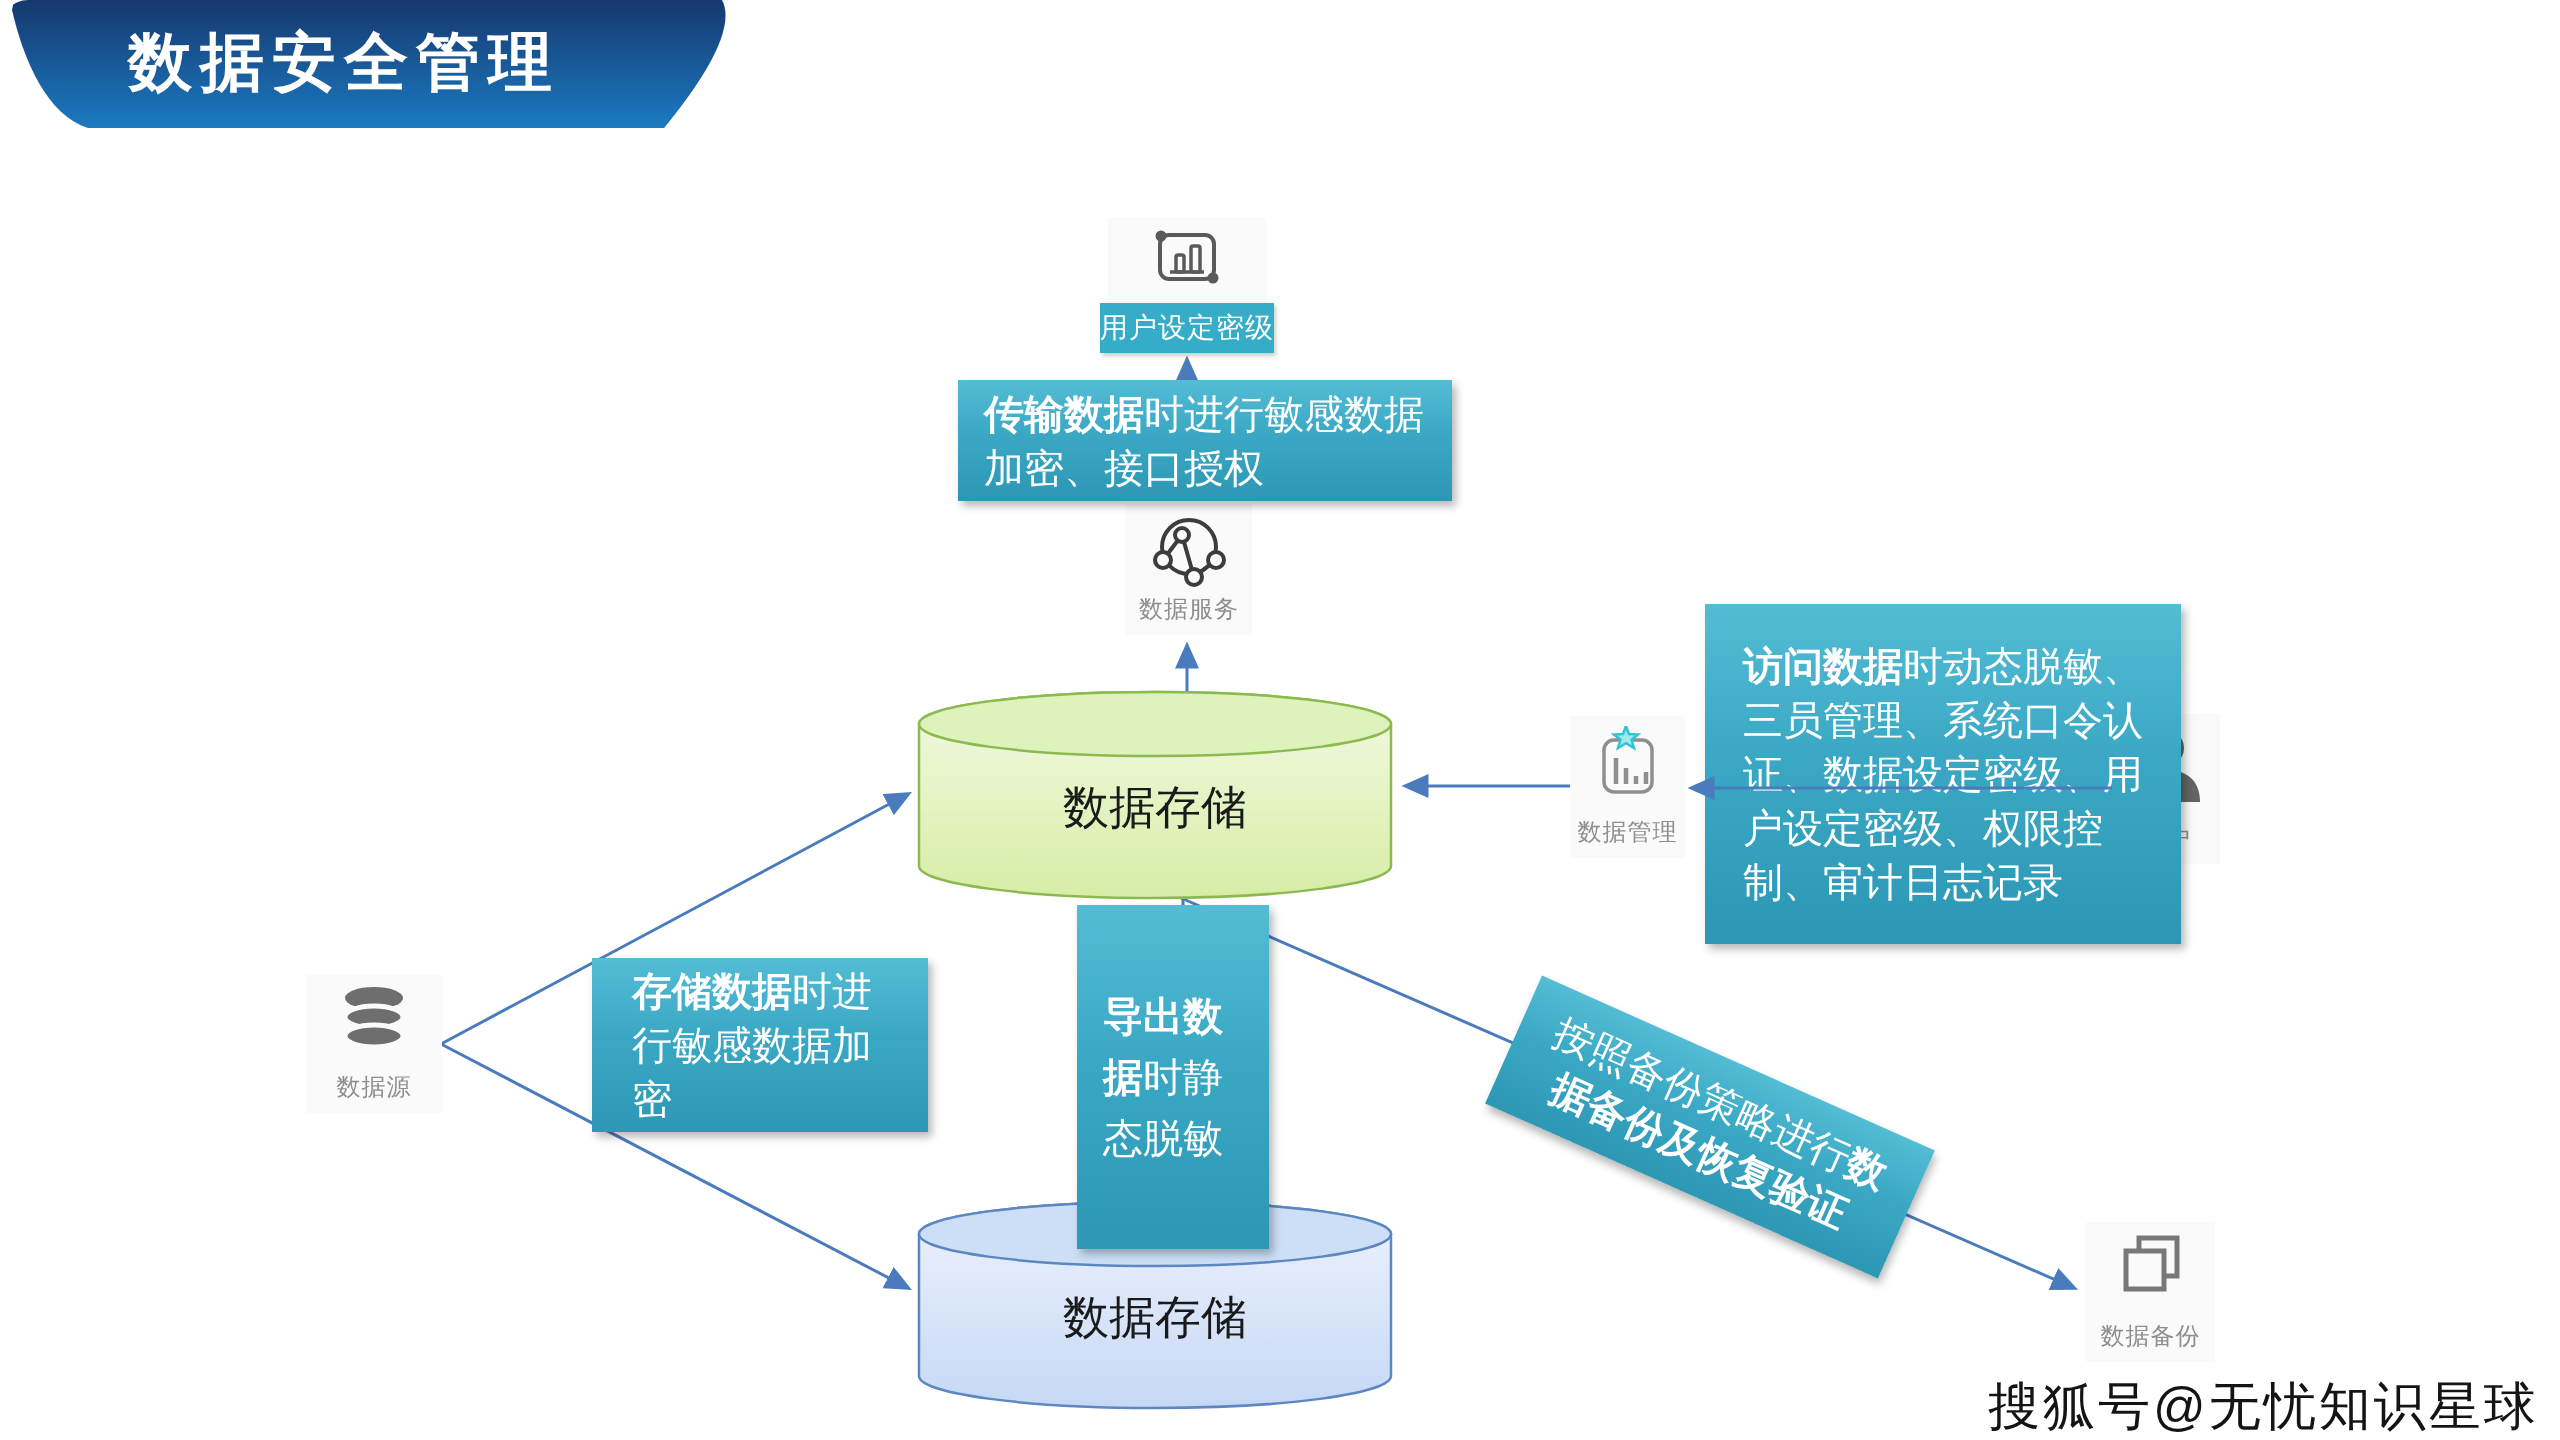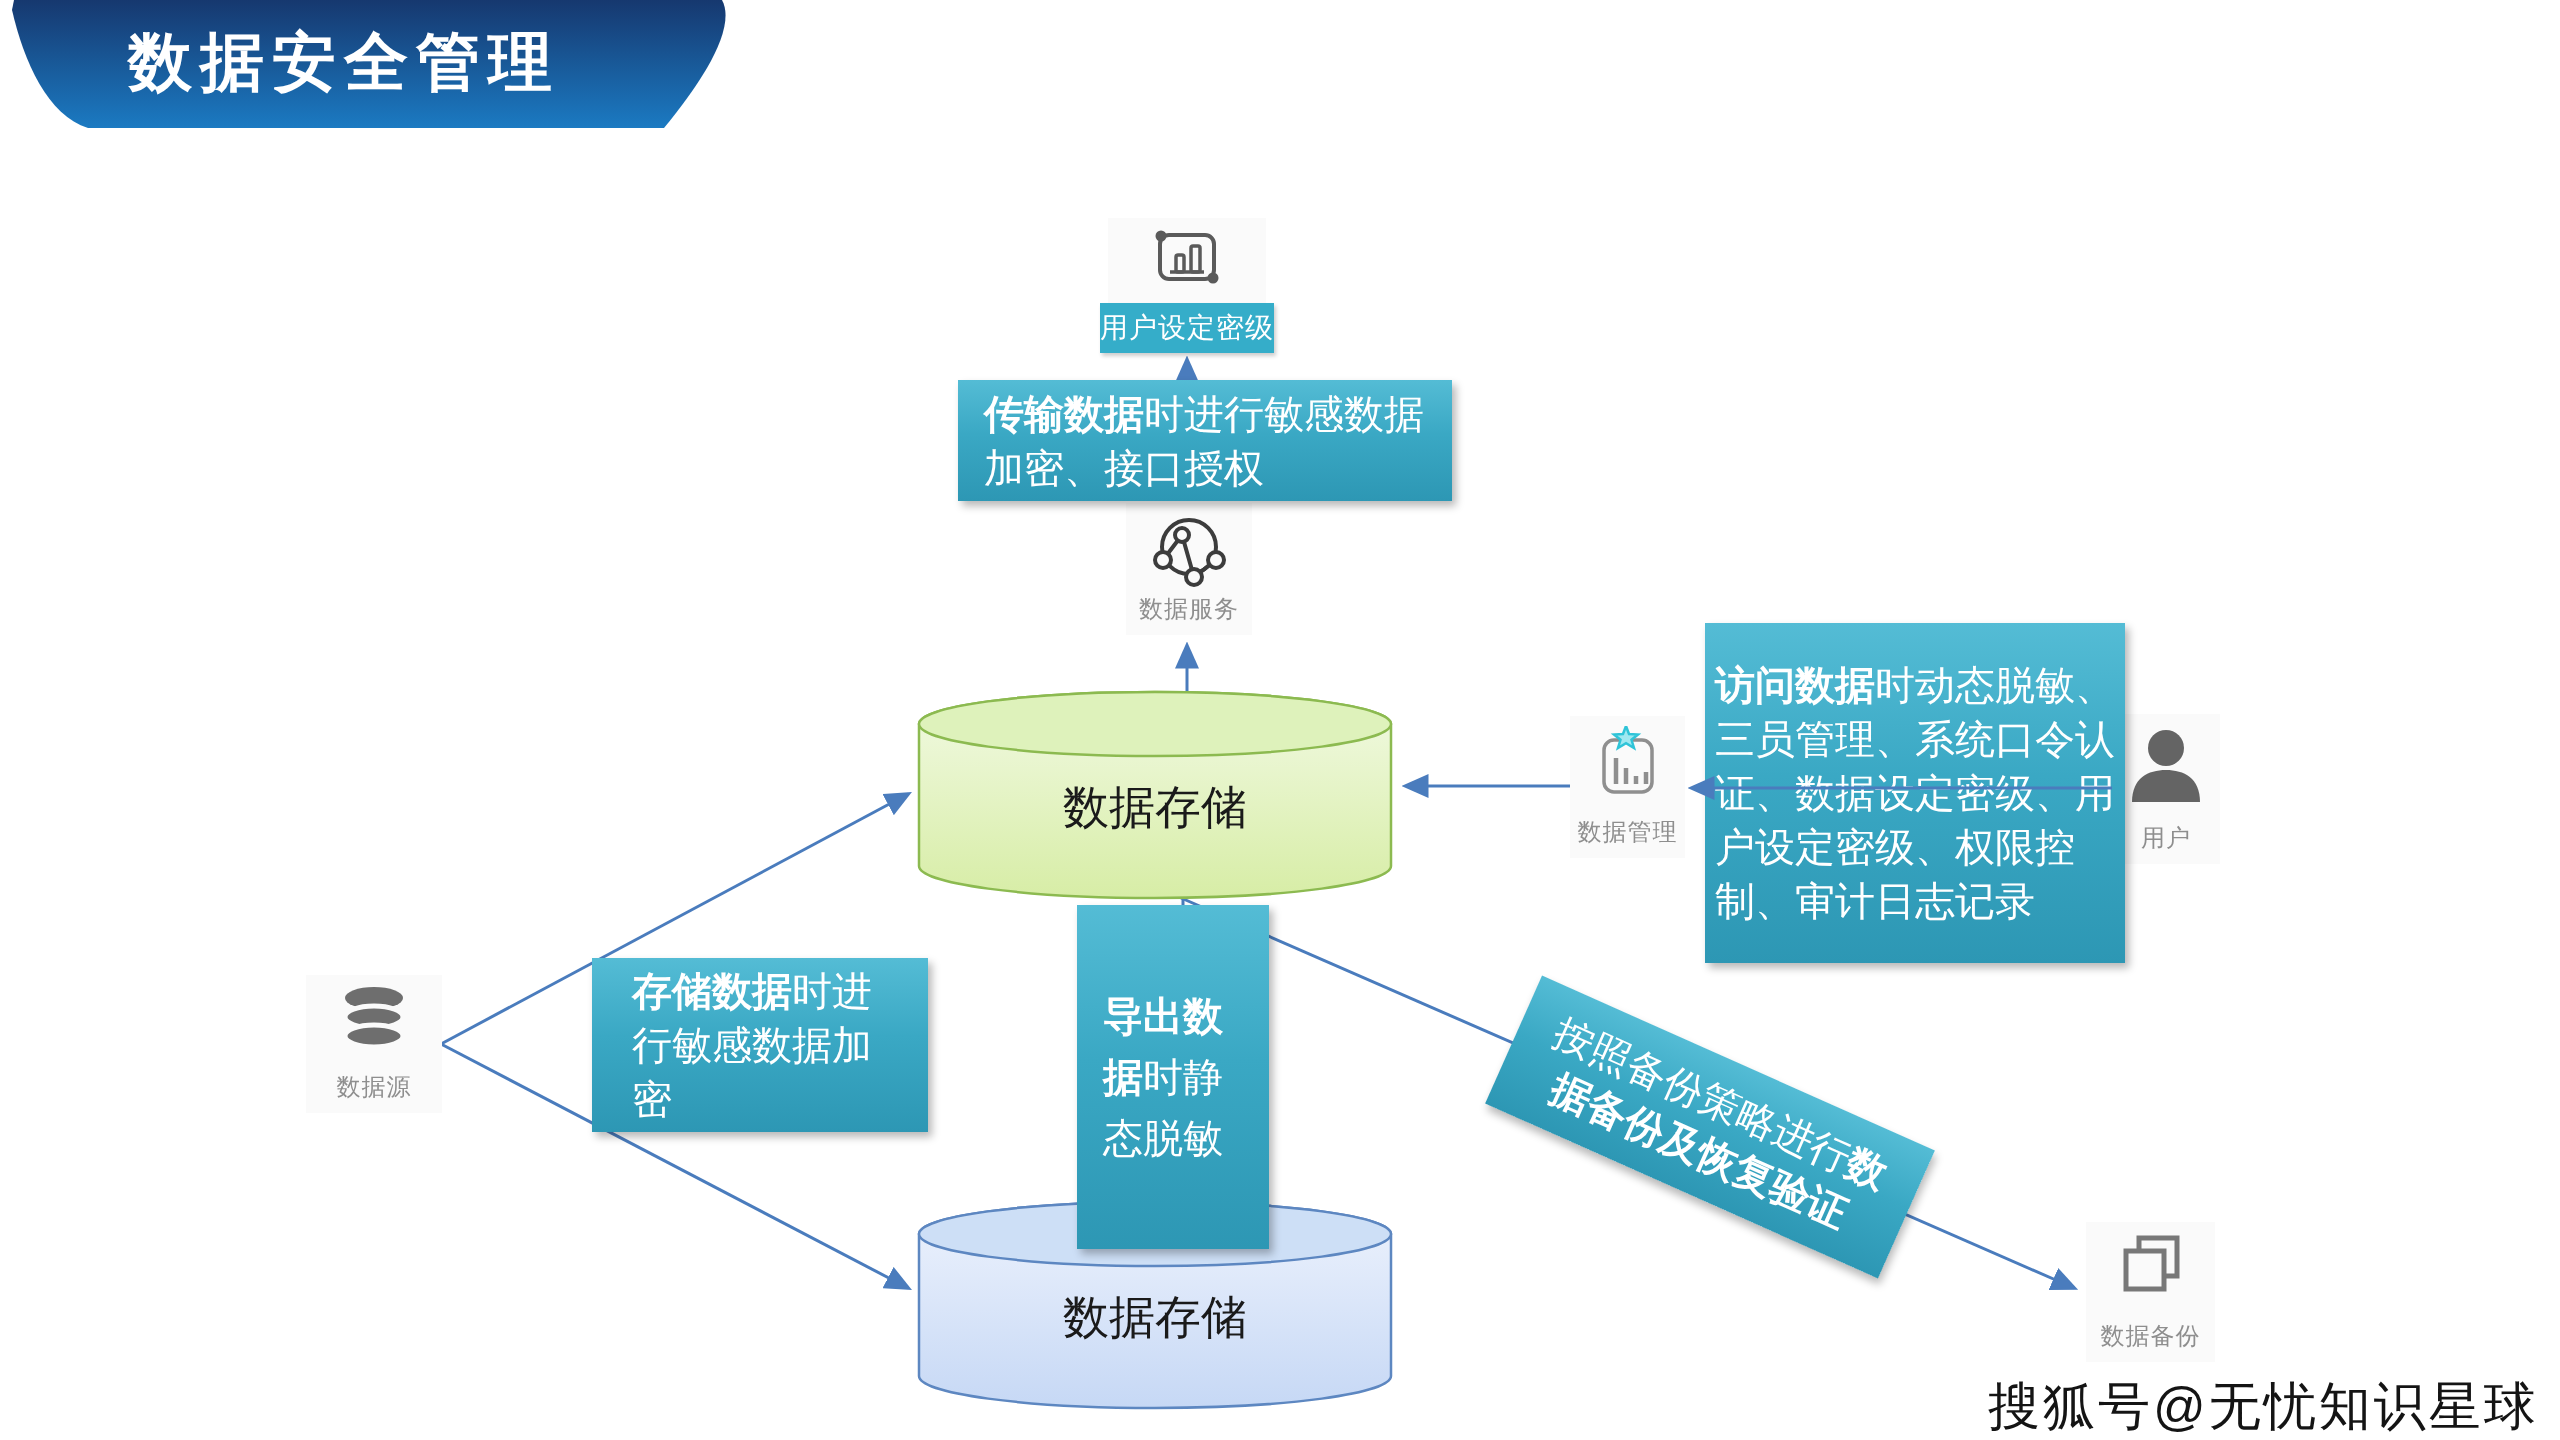--- a/index.html
+++ b/index.html
@@ -1,37 +1,37 @@
 <!DOCTYPE html>
 <html><head>
 <meta charset="utf-8">
 <style>
   html,body{margin:0;padding:0;background:#ffffff;}
   #canvas{position:relative;width:2560px;height:1440px;background:#ffffff;overflow:hidden;
-          font-family:"Liberation Sans","DejaVu Sans",sans-serif;}
+          font-family:"Liberation Sans","DejaVu Sans",sans-serif;border-radius:28px;}
 
   
   .banner{position:absolute;left:0;top:0;width:740px;height:130px;z-index:2;}
   .banner-title{position:absolute;left:128px;top:0;height:124px;display:flex;align-items:center;
                 color:#ffffff;font-size:64px;font-weight:700;letter-spacing:8px;z-index:3;}
 
   
   .lines{position:absolute;left:0;top:0;width:2560px;height:1440px;z-index:1;}
   .lines-front{z-index:4;}
 
   
   .callout{position:absolute;z-index:3;color:#ffffff;font-size:40px;line-height:54px;
            background:linear-gradient(180deg,#54bcd5 0%,#3aa8c4 45%,#2d97b4 100%);
            box-shadow:4px 5px 8px rgba(0,0,0,0.28);
            display:flex;flex-direction:column;justify-content:center;}
   .callout .txt{display:block;}
   .callout b{font-weight:700;}
   .callout span{font-weight:400;}
   .co-transmit{left:958px;top:380px;width:442px;height:121px;padding:0 26px;}
-  .co-access{left:1705px;top:623px;width:400px;height:332px;padding:4px 10px;line-height:54px;}
+  .co-access{left:1705px;top:604px;width:400px;height:332px;padding:4px 38px;line-height:54px;}
   .co-store{left:592px;top:958px;width:256px;height:174px;padding:0 40px;}
   .co-export{left:1077px;top:905px;width:140px;height:344px;padding:0 26px;line-height:61px;}
   .co-backup{left:1495px;top:1057px;width:430px;height:140px;transform:rotate(24deg);
              align-items:center;line-height:52px;}
   .co-backup .line{white-space:nowrap;}
 
   
   .cyl{position:absolute;width:478px;height:212px;z-index:1;}
   .cyl-label{position:absolute;width:100%;text-align:center;color:#1a1a1a;font-size:46px;z-index:2;}
 

